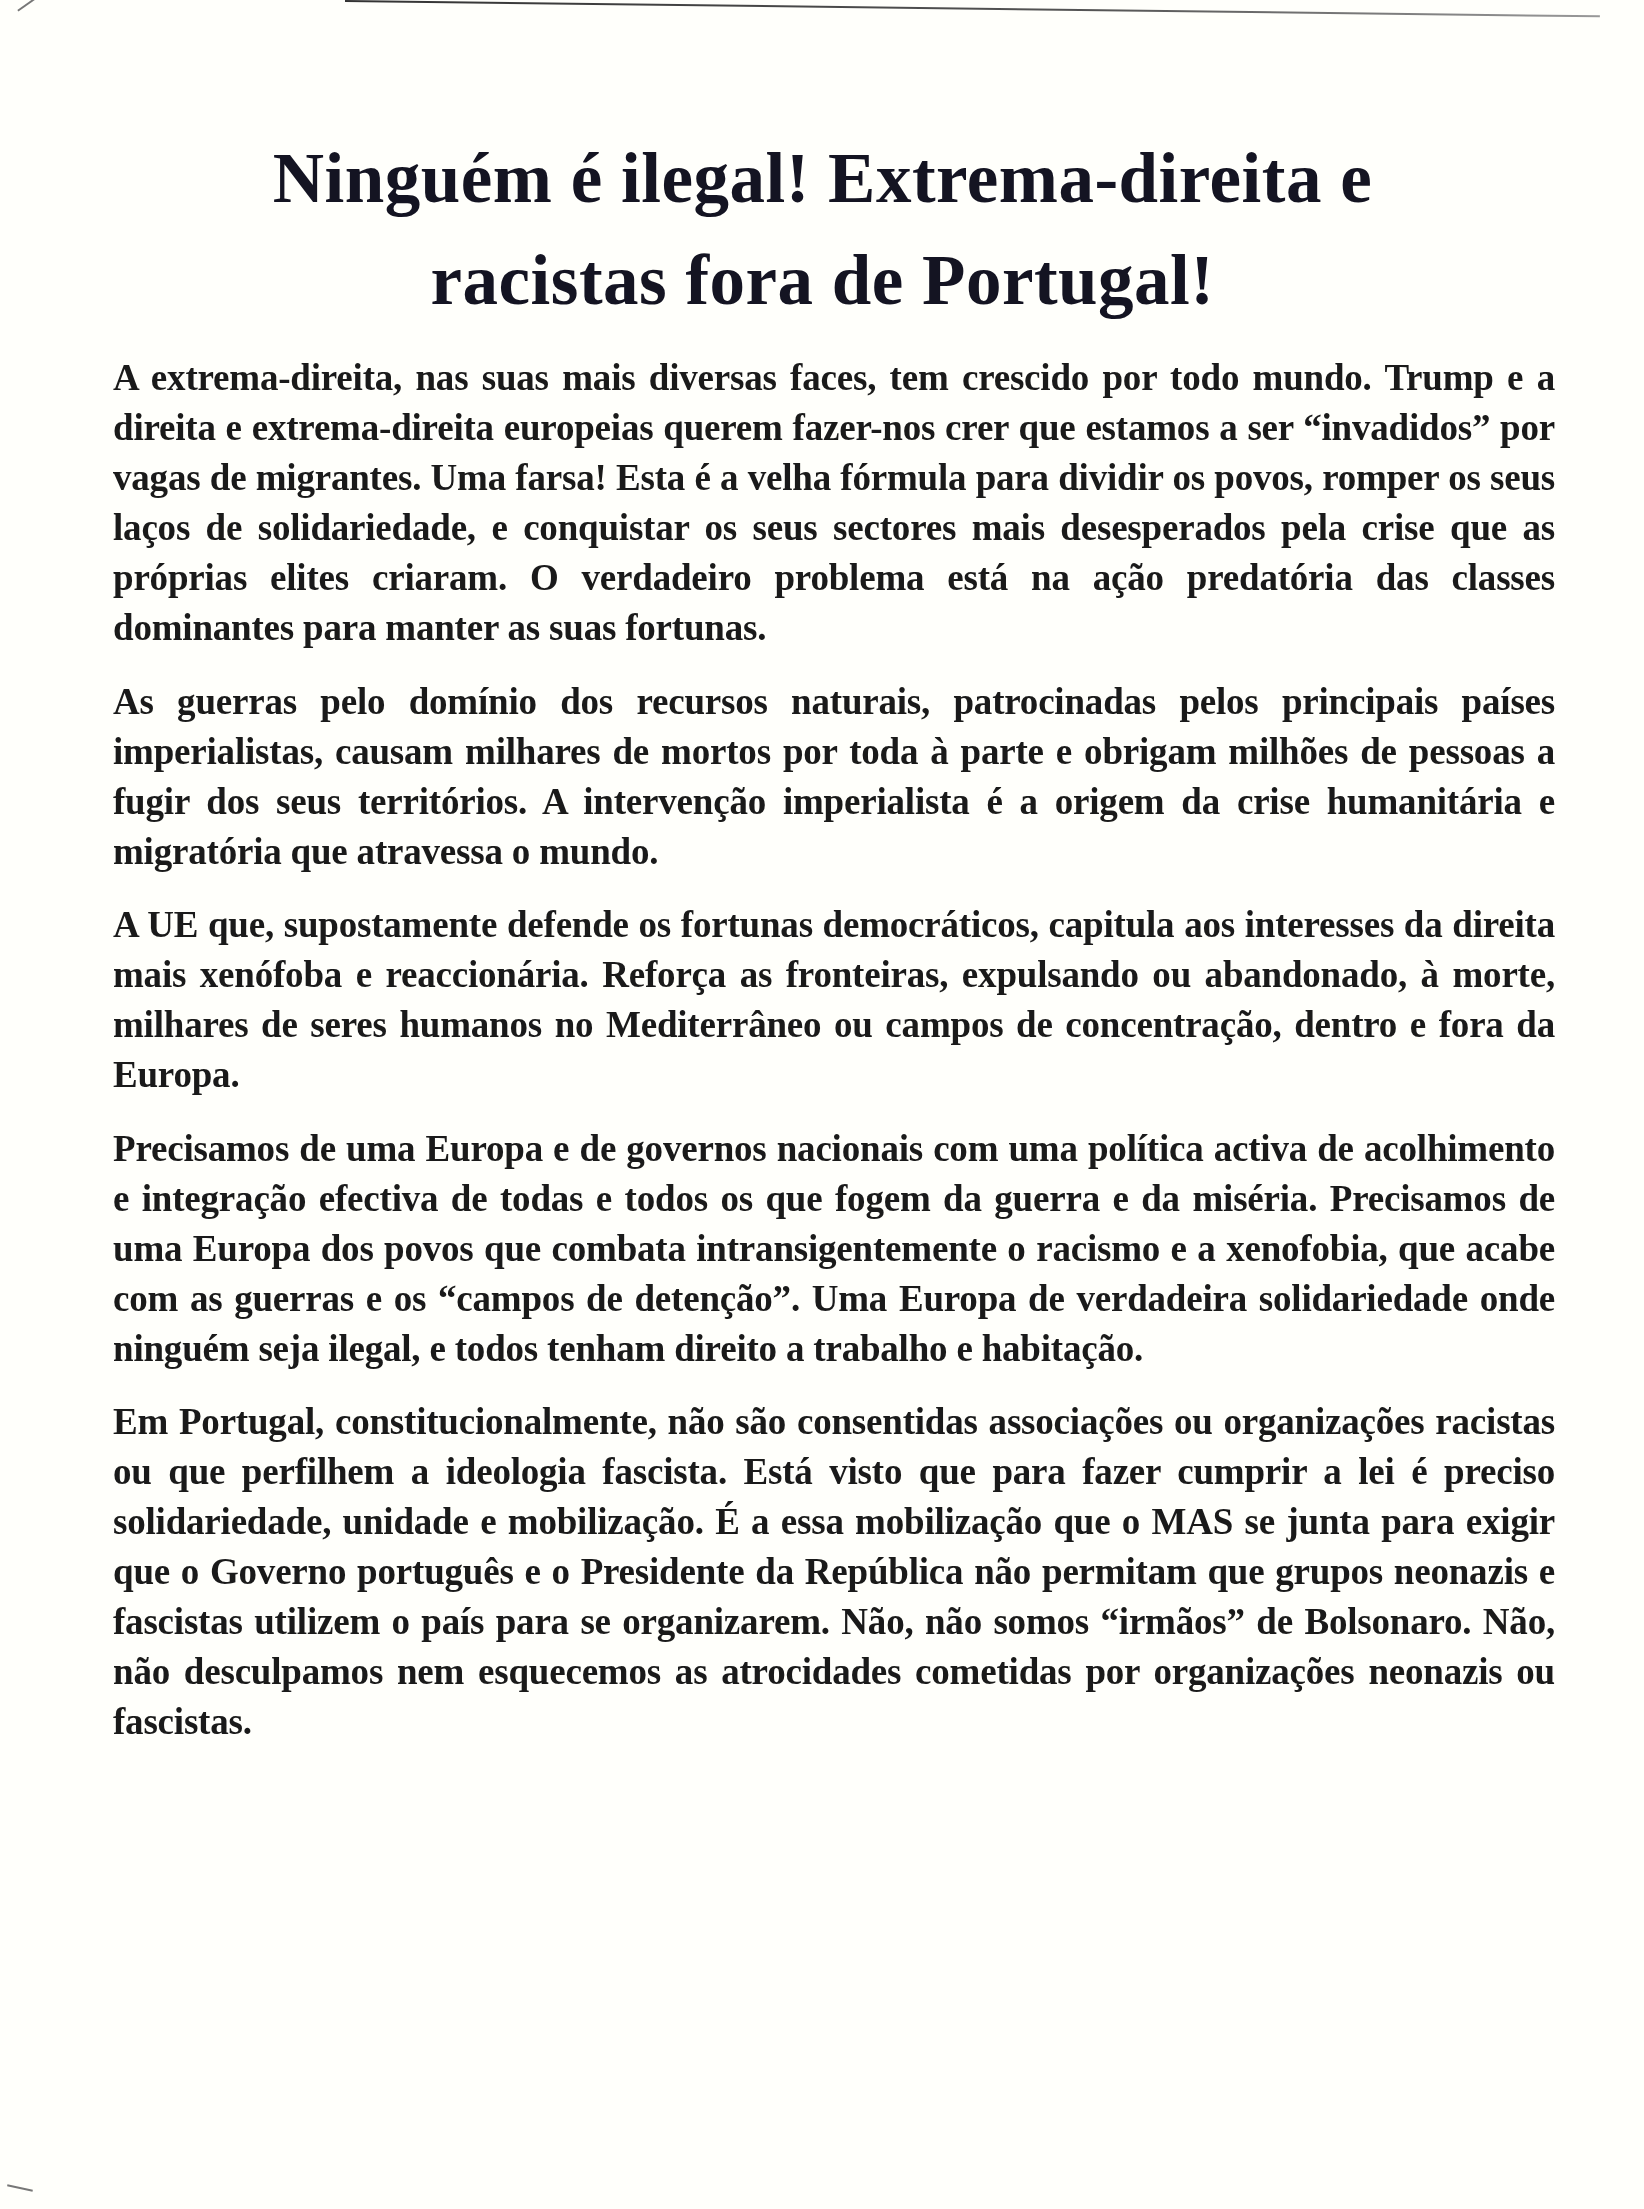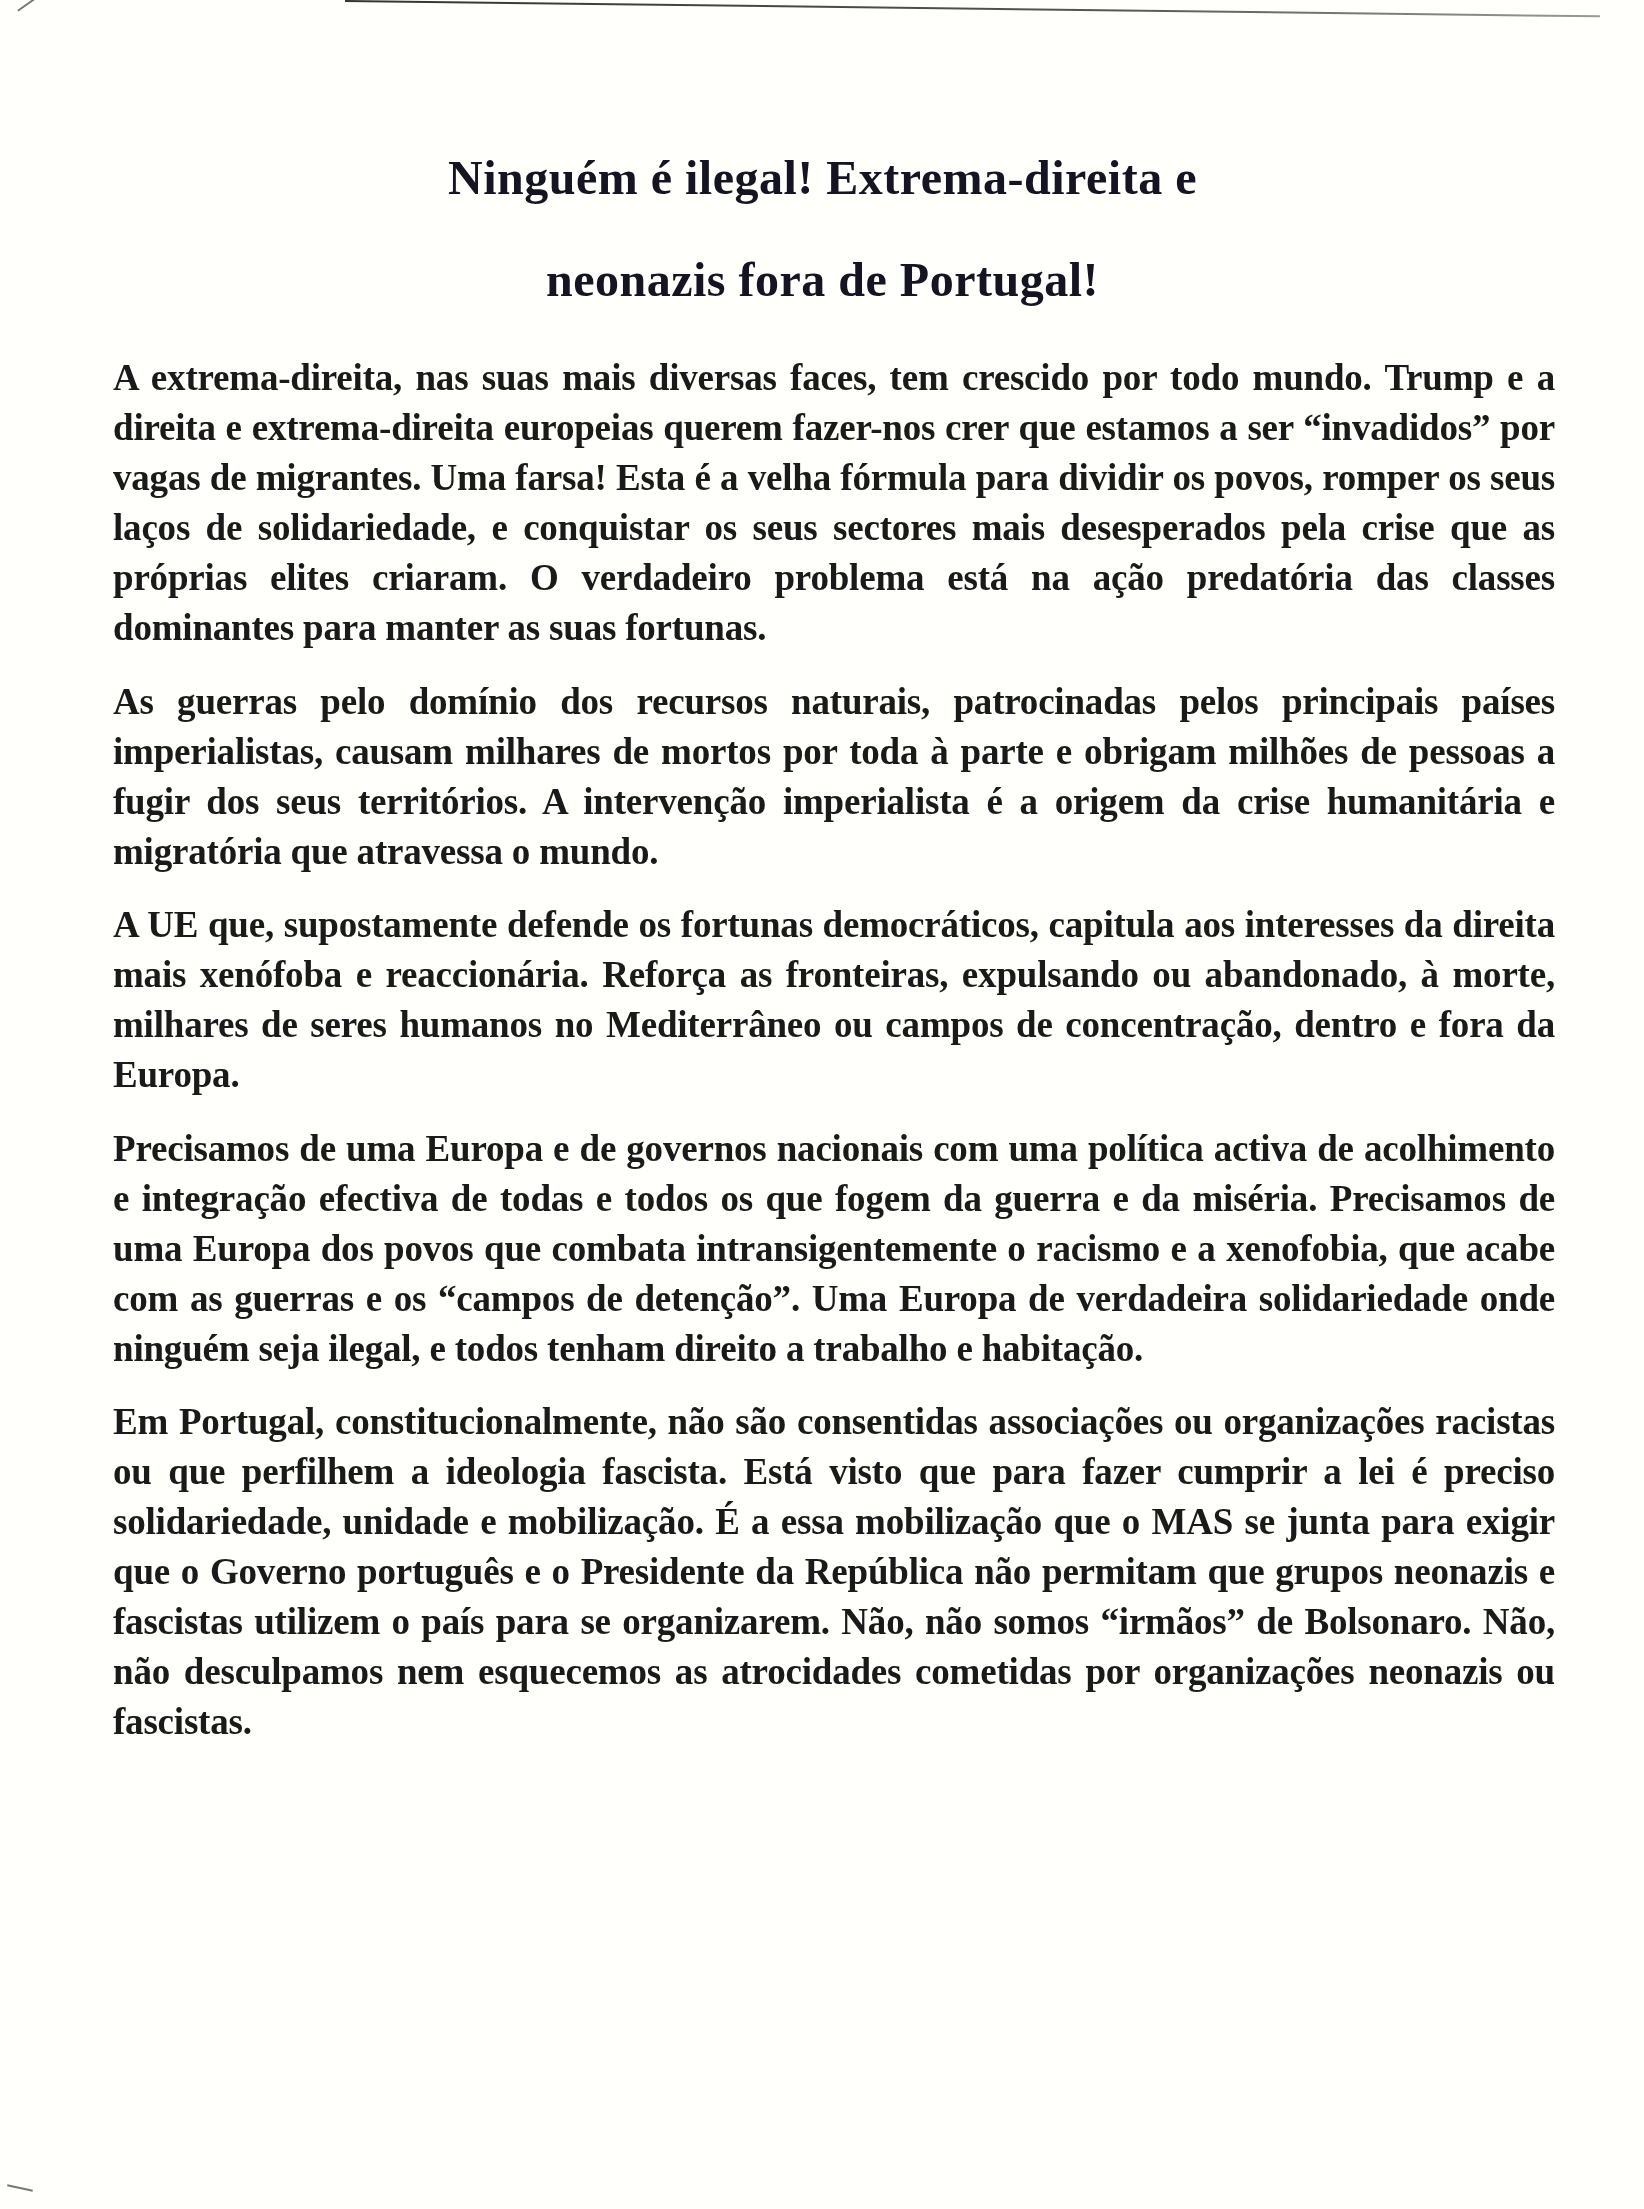--- a/index.html
+++ b/index.html
@@ -13,40 +13,40 @@
   .topline {
     position: absolute; left: 345px; top: 0px; width: 1255px; height: 1.8px;
     background: linear-gradient(90deg, #333 0%, #555 60%, #999 100%);
     transform: rotate(0.7deg); transform-origin: left top;
   }
   .corner-mark { position: absolute; left: 16.4px; top: 3.6px; width: 20px; height: 1.8px; background:#777; transform: rotate(-35deg); }
   .corner-mark-b { position: absolute; left: 7.3px; top: 2187px; width: 25.5px; height: 1.8px; background:#777; transform: rotate(12deg); }
   .title {
     position: absolute; left: 0; top: 127px; width: 1645px;
     text-align: center; font-weight: bold;
-    font-size: 48px; line-height: 102px; color: #141422;
+    font-size: 71px; line-height: 102px; color: #141422;
     margin: 0; letter-spacing: 0.5px;
   }
   .body-text {
     position: absolute; left: 113px; top: 353px; width: 1442px;
     font-size: 37px; line-height: 50px; text-align: justify;
     letter-spacing: -0.2px;
   }
   .body-text p { margin: 0 0 23.6px 0; font-weight: bold; }
 </style>
 </head>
 <body>
 
 <div class="topline"></div>
 <div class="corner-mark"></div>
 <div class="corner-mark-b"></div>
 
 <h1 class="title">
   <span>Ninguém é ilegal! Extrema-direita e</span><br>
-  <span>neonazis fora de Portugal!</span>
+  <span>racistas fora de Portugal!</span>
 </h1>
 
 <div class="body-text">
   <p>A extrema-direita, nas suas mais diversas faces, tem crescido por todo mundo. Trump e a direita e extrema-direita europeias querem fazer-nos crer que estamos a ser “invadidos” por vagas de migrantes. Uma farsa! Esta é a velha fórmula para dividir os povos, romper os seus laços de solidariedade, e conquistar os seus sectores mais desesperados pela crise que as próprias elites criaram. O verdadeiro problema está na ação predatória das classes dominantes para manter as suas fortunas.</p>
   <p>As guerras pelo domínio dos recursos naturais, patrocinadas pelos principais países imperialistas, causam milhares de mortos por toda à parte e obrigam milhões de pessoas a fugir dos seus territórios. A intervenção imperialista é a origem da crise humanitária e migratória que atravessa o mundo.</p>
   <p>A UE que, supostamente defende os fortunas democráticos, capitula aos interesses da direita mais xenófoba e reaccionária. Reforça as fronteiras, expulsando ou abandonado, à morte, milhares de seres humanos no Mediterrâneo ou campos de concentração, dentro e fora da Europa.</p>
   <p>Precisamos de uma Europa e de governos nacionais com uma política activa de acolhimento e integração efectiva de todas e todos os que fogem da guerra e da miséria. Precisamos de uma Europa dos povos que combata intransigentemente o racismo e a xenofobia, que acabe com as guerras e os “campos de detenção”. Uma Europa de verdadeira solidariedade onde ninguém seja ilegal, e todos tenham direito a trabalho e habitação.</p>
   <p>Em Portugal, constitucionalmente, não são consentidas associações ou organizações racistas ou que perfilhem a ideologia fascista. Está visto que para fazer cumprir a lei é preciso solidariedade, unidade e mobilização. É a essa mobilização que o MAS se junta para exigir que o Governo português e o Presidente da República não permitam que grupos neonazis e fascistas utilizem o país para se organizarem. Não, não somos “irmãos” de Bolsonaro. Não, não desculpamos nem esquecemos as atrocidades cometidas por organizações neonazis ou fascistas.</p>
 </div>
 

